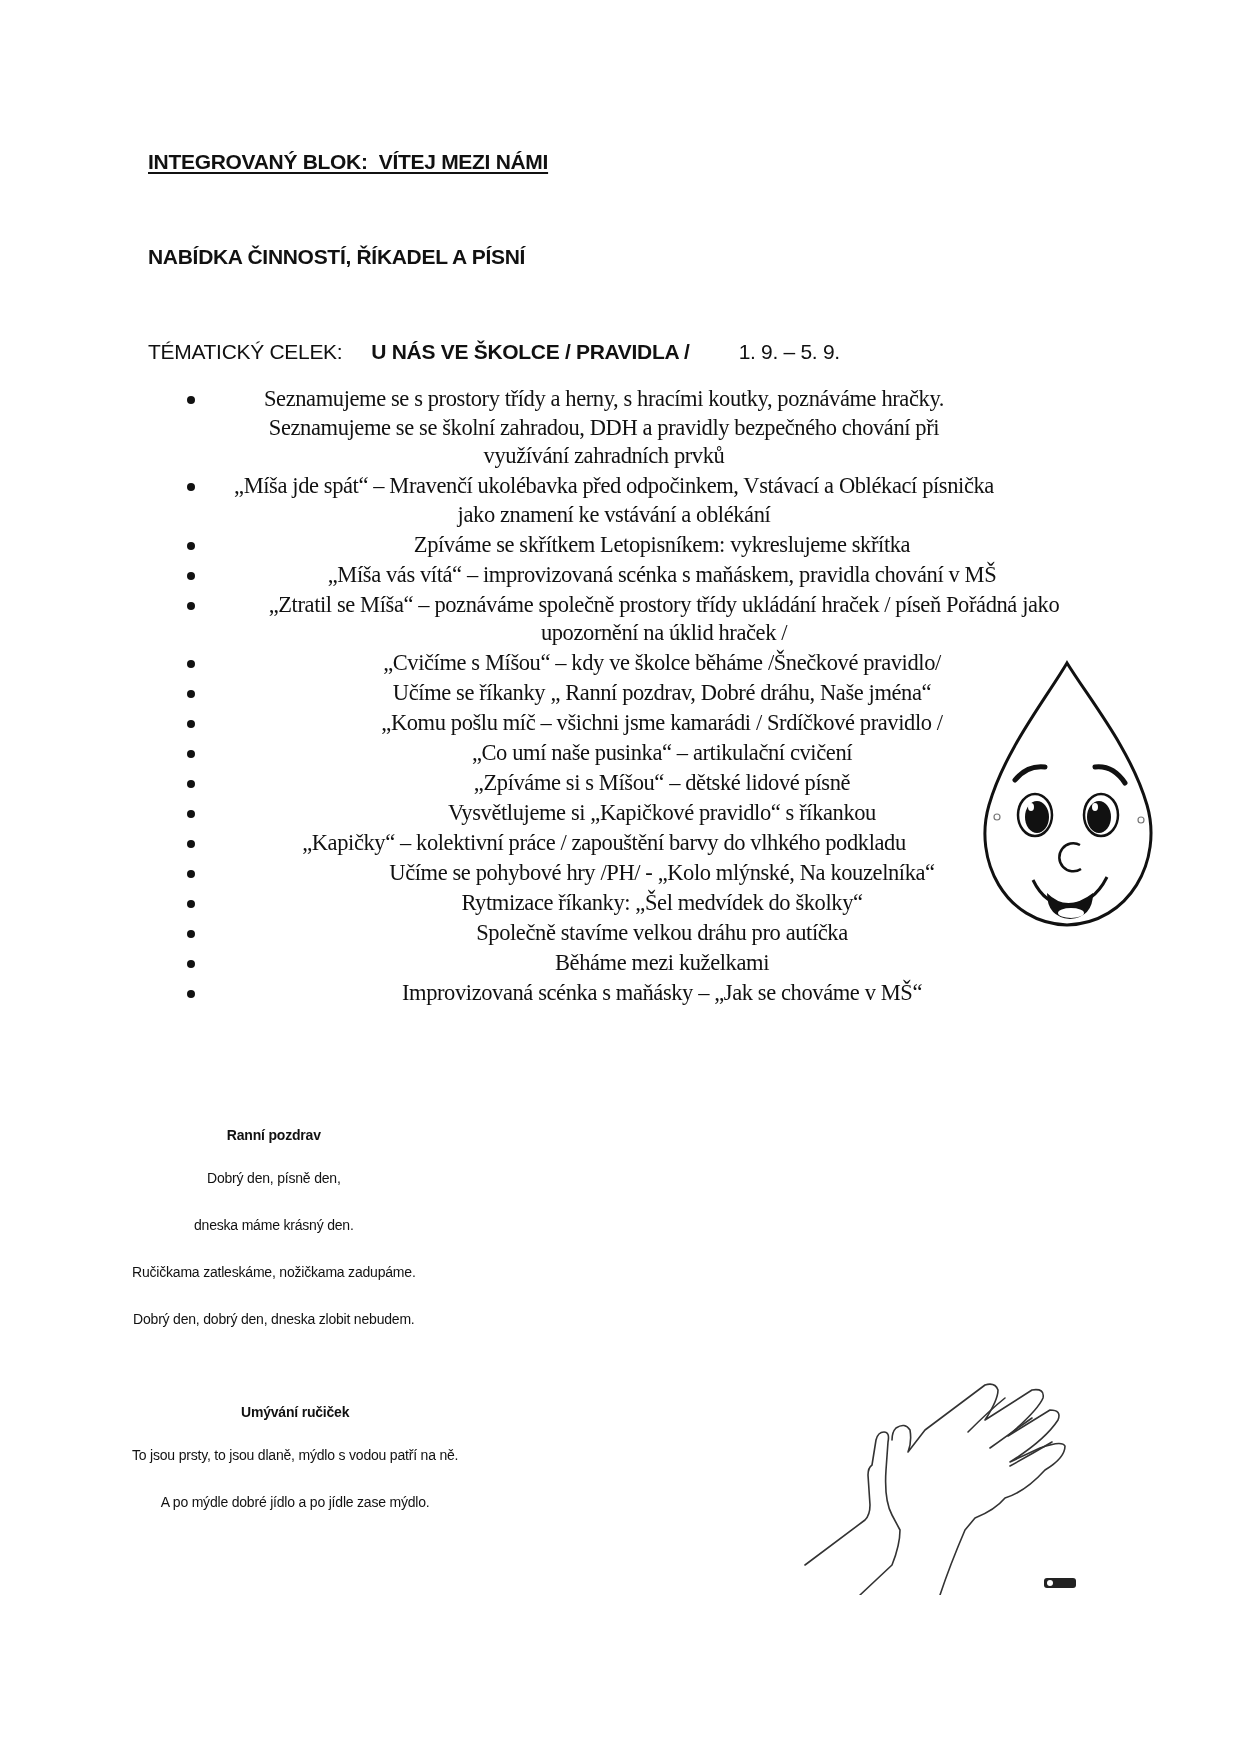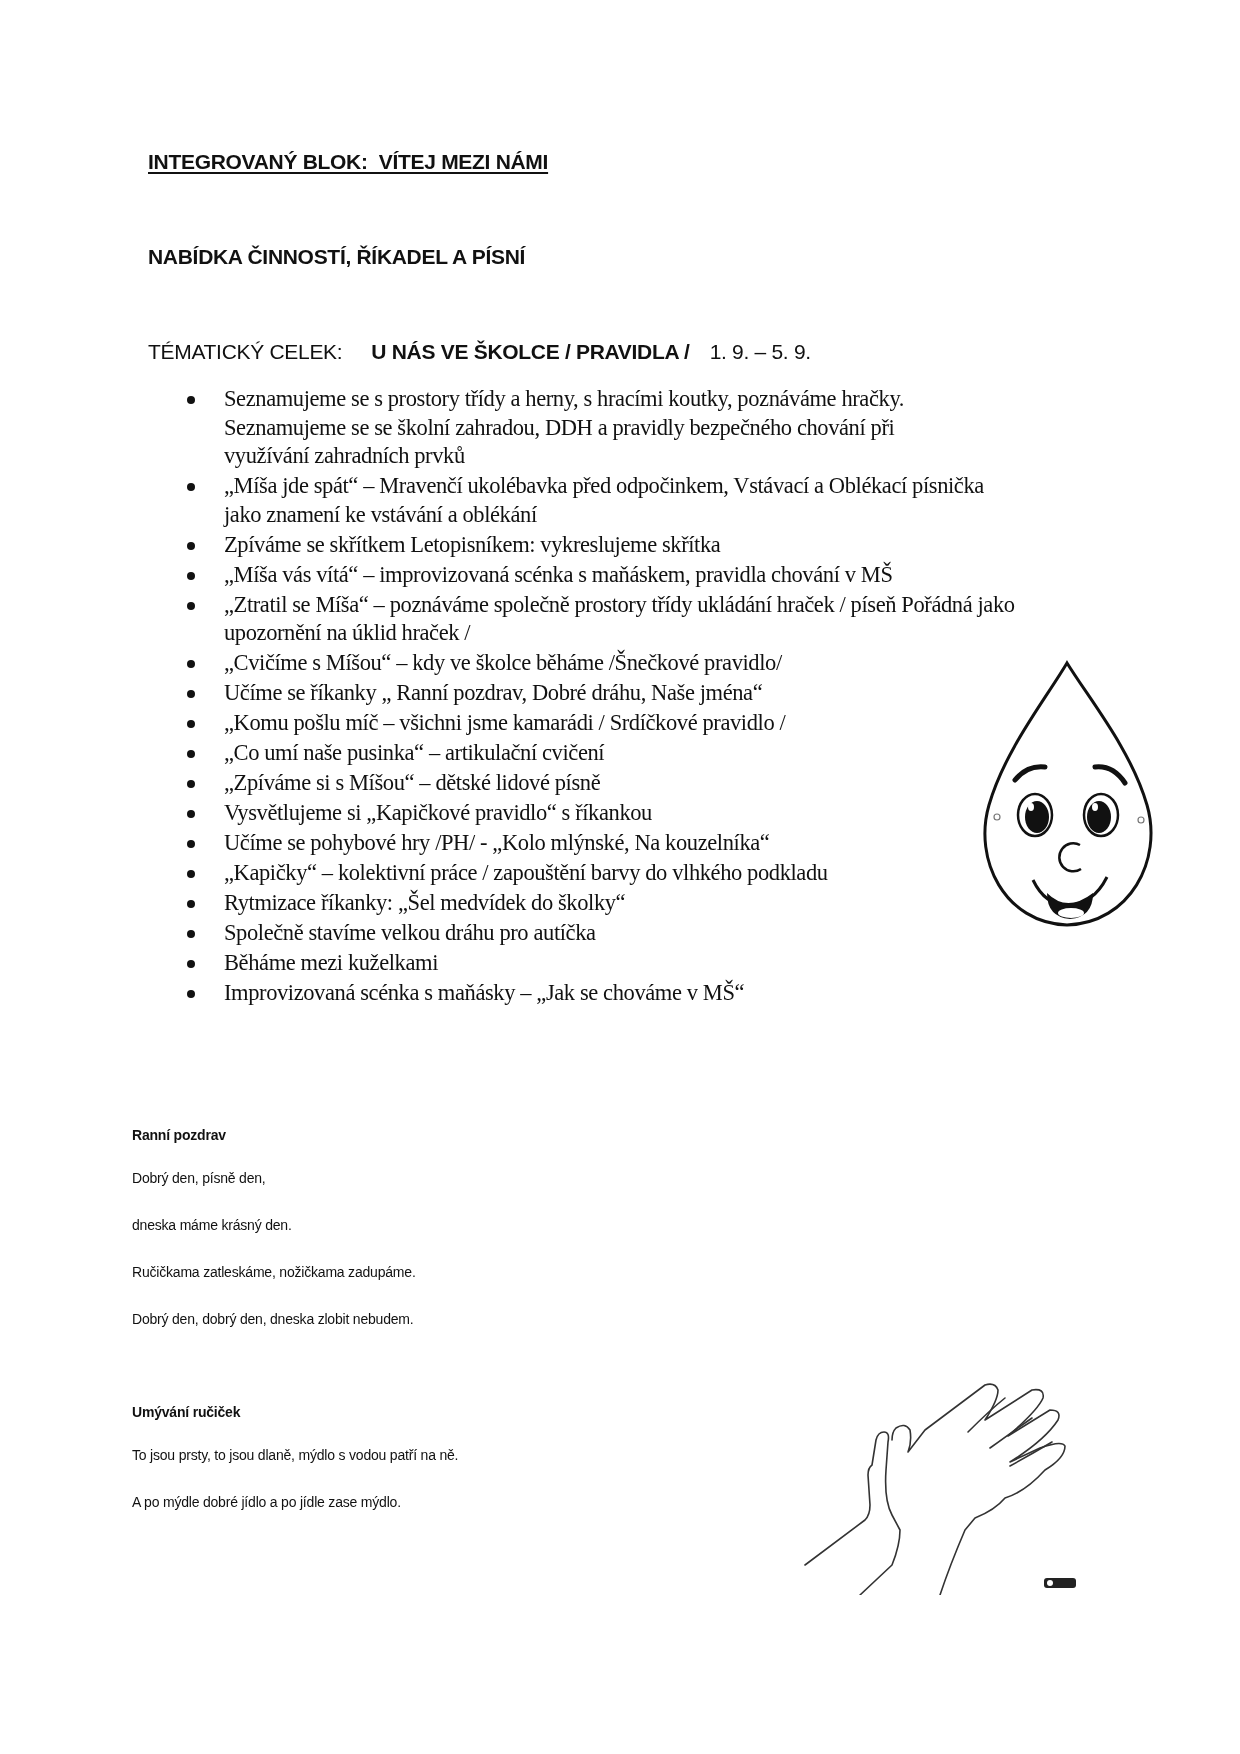--- a/index.html
+++ b/index.html
@@ -10,21 +10,21 @@
     body {
       width: 1240px;
       height: 1754px;
       position: relative;
       overflow: hidden;
       color: #111111;
     }
     .page {
       position: absolute;
       left: 0; top: 0;
-      width: 1240px; height: 1754px;
+      width: 1240px; height: 1754px; text-align: center;
     }
     .sans {
       font-family: "Liberation Sans", "DejaVu Sans", sans-serif;
     }
     .serif {
       font-family: "Liberation Serif", "DejaVu Serif", serif;
     }
     .h-block {
       position: absolute;
       left: 148px;
@@ -46,21 +46,21 @@
     }
     .h-theme {
       position: absolute;
       left: 148px;
       top: 340px;
       font-size: 21px;
       letter-spacing: -0.3px;
       white-space: pre;
     }
     .h-theme .theme-title { font-weight: bold; margin-left: 29px; }
-    .h-theme .theme-dates { margin-left: 20px; }
+    .h-theme .theme-dates { margin-left: 49px; }
 
     .activities {
       position: absolute;
       left: 180px;
       top: 385px;
       width: 920px;
       margin: 0;
       padding: 0;
       list-style: none;
       font-size: 22.5px;
@@ -130,22 +130,22 @@
     <li style="width:780px"><span class="bullet"></span><span>„Míša jde spát“ – Mravenčí ukolébavka před odpočinkem, Vstávací a Oblékací písnička jako znamení ke vstávání a oblékání</span></li>
     <li><span class="bullet"></span><span>Zpíváme se skřítkem Letopisníkem: vykreslujeme skřítka</span></li>
     <li><span class="bullet"></span><span>„Míša vás vítá“ – improvizovaná scénka s maňáskem, pravidla chování v MŠ</span></li>
     <li style="width:880px"><span class="bullet"></span><span>„Ztratil se Míša“ – poznáváme společně prostory třídy ukládání hraček / píseň Pořádná jako upozornění na úklid hraček /</span></li>
     <li><span class="bullet"></span><span>„Cvičíme s Míšou“ – kdy ve školce běháme /Šnečkové pravidlo/</span></li>
     <li><span class="bullet"></span><span>Učíme se říkanky „ Ranní pozdrav, Dobré dráhu, Naše jména“</span></li>
     <li><span class="bullet"></span><span>„Komu pošlu míč – všichni jsme kamarádi / Srdíčkové pravidlo /</span></li>
     <li><span class="bullet"></span><span>„Co umí naše pusinka“ – artikulační cvičení</span></li>
     <li><span class="bullet"></span><span>„Zpíváme si s Míšou“ – dětské lidové písně</span></li>
     <li><span class="bullet"></span><span>Vysvětlujeme si „Kapičkové pravidlo“ s říkankou</span></li>
+    <li style="width:760px"><span class="bullet"></span><span>„Kapičky“ – kolektivní práce / zapouštění barvy do vlhkého podkladu</span></li>
     <li><span class="bullet"></span><span>Učíme se pohybové hry /PH/ - „Kolo mlýnské, Na kouzelníka“</span></li>
-    <li style="width:760px"><span class="bullet"></span><span>„Kapičky“ – kolektivní práce / zapouštění barvy do vlhkého podkladu</span></li>
     <li><span class="bullet"></span><span>Rytmizace říkanky: „Šel medvídek do školky“</span></li>
     <li><span class="bullet"></span><span>Společně stavíme velkou dráhu pro autíčka</span></li>
     <li><span class="bullet"></span><span>Běháme mezi kuželkami</span></li>
     <li><span class="bullet"></span><span>Improvizovaná scénka s maňásky – „Jak se chováme v MŠ“</span></li>
   </ul>
 
   <svg class="drop-illustration" viewBox="0 0 185 275">
     <path d="M92 8 C70 45, 30 95, 14 150 C-2 205, 30 268, 92 270 C155 268, 188 205, 172 150 C156 95, 115 45, 92 8 Z" fill="#fff" stroke="#111" stroke-width="3"></path>
     <path d="M40 125 Q52 110 70 112" fill="none" stroke="#111" stroke-width="5" stroke-linecap="round"></path>
     <path d="M120 112 Q138 110 150 128" fill="none" stroke="#111" stroke-width="5" stroke-linecap="round"></path>

